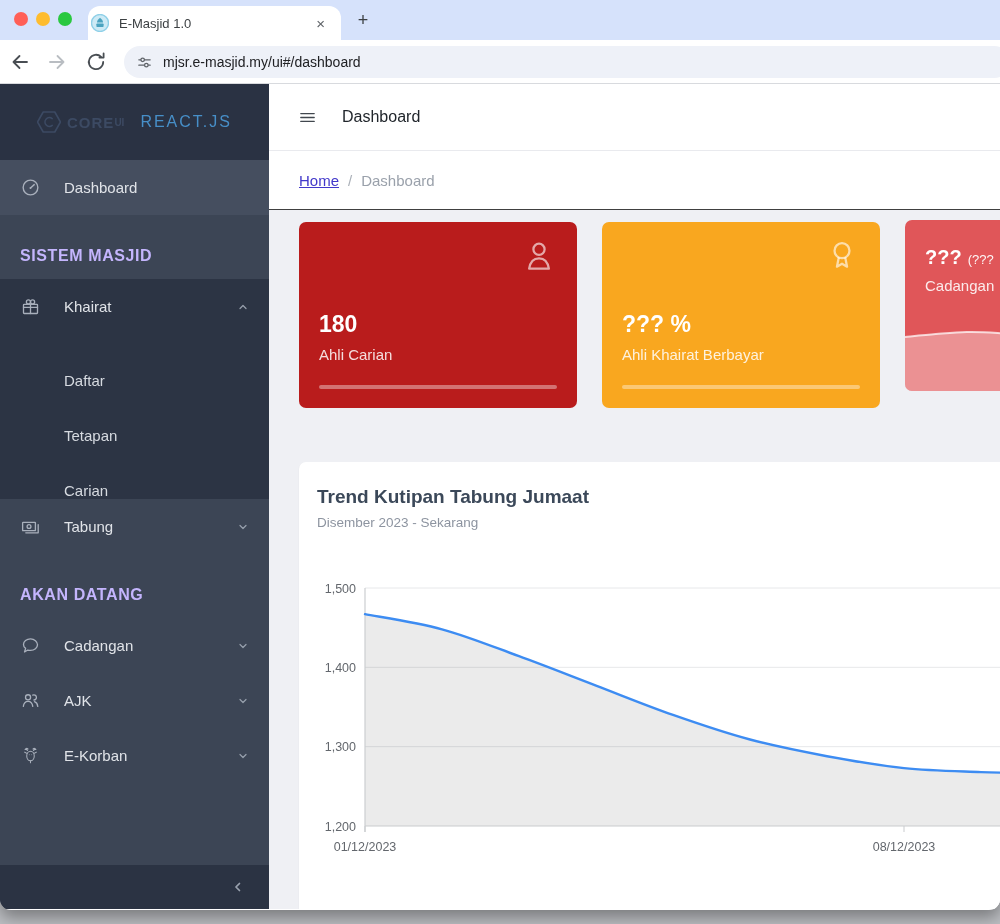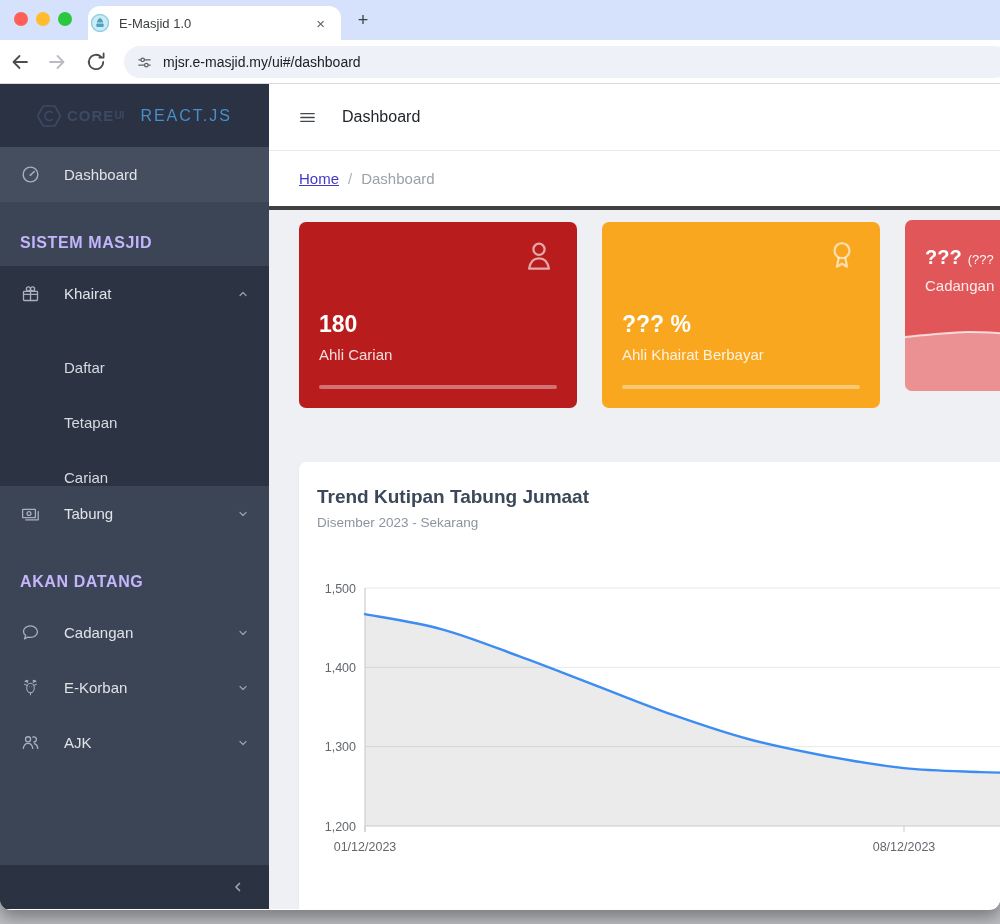--- a/index.html
+++ b/index.html
@@ -19,42 +19,42 @@
   .toolbar{position:relative;height:44px;background:#fff;border-bottom:1px solid #d8dade;}
   .nav-btn{position:absolute;top:10px;width:24px;height:24px;}
   .urlbar{position:absolute;left:124px;right:-10px;top:6px;height:32px;background:#eef1f8;border-radius:16px;display:flex;align-items:center;padding-left:12px;}
   .url-text{margin-left:10px;font-size:14px;color:#202124;}
 
   
   .app{display:flex;height:825px;}
 
   
   .sidebar{width:269px;flex:0 0 269px;background:#3c4555;display:flex;flex-direction:column;color:#dfe2e7;}
-  .brand{height:63px;background:#2a3243;display:flex;align-items:center;justify-content:center;}
+  .brand{height:76px;background:#2a3243;display:flex;align-items:center;justify-content:center;}
   .brand .b1{margin-left:6px;font-size:15px;font-weight:700;letter-spacing:1px;color:#3c4a63;}
   .brand .b2{font-size:10px;font-weight:700;color:#3c4a63;vertical-align:super;margin-right:8px;}
   .brand .b3{font-size:16px;letter-spacing:2px;color:#478fc8;margin-left:8px;}
   .snav{display:flex;flex-direction:column;}
   .nav-item{height:55px;display:flex;align-items:center;cursor:pointer;}
   .nav-item.active{background:#454e5f;}
   .nav-icon{width:24px;margin-left:18px;display:flex;justify-content:center;color:#a9b0bc;flex:0 0 24px;}
   .nav-label{margin-left:22px;font-size:15px;color:#e0e3e8;}
   .chev{margin-left:auto;margin-right:20px;color:#98a0ad;display:flex;}
   .nav-title{padding:32px 20px 14px 20px;font-size:16px;font-weight:700;letter-spacing:.6px;color:#c4b5fd;}
   .nav-group-open{background:#2c3444;}
   .sub-item{height:55px;display:flex;align-items:flex-end;padding-left:64px;font-size:15px;color:#d6dae0;cursor:pointer;}
   .side-spacer{flex:1;}
   .toggler{height:44px;background:#2b3343;display:flex;align-items:center;justify-content:flex-end;padding-right:24px;cursor:pointer;color:#99a1ae;}
 
   
   .main{flex:1;background:#eff0f4;overflow:hidden;display:flex;flex-direction:column;}
   .app-header{height:67px;background:#fff;border-bottom:1px solid #e9eaee;display:flex;align-items:center;padding-left:29px;flex:0 0 67px;}
   .hamburger{color:#41474e;display:flex;}
   .page-title{margin-left:25px;font-size:16px;color:#21262c;}
-  .breadcrumb{height:59px;background:#fff;border-bottom:4px solid #404040;display:flex;align-items:center;padding-left:30px;font-size:15px;flex:0 0 59px;}
+  .breadcrumb{height:59px;background:#fff;border-bottom:1px solid #404040;display:flex;align-items:center;padding-left:30px;font-size:15px;flex:0 0 59px;}
   .bc-home{color:#4238ca;text-decoration:underline;cursor:pointer;}
   .bc-sep{color:#aab0b8;margin:0 9px;}
   .bc-cur{color:#9aa1ab;}
   .content{padding:12px 0 0 30px;}
 
   
   .cards{display:flex;gap:25px;align-items:flex-start;}
   .widget{position:relative;width:278px;height:186px;border-radius:7px;color:#fff;overflow:hidden;flex:0 0 278px;}
   .w-icon{position:absolute;top:14px;right:22px;color:rgba(255,255,255,.62);}
   .w-value{position:absolute;top:89px;left:20px;font-size:23px;font-weight:700;}
@@ -204,45 +204,45 @@
           <span class="nav-label">Cadangan</span>
           <span class="chev">
             <svg width="12" height="12" viewBox="0 0 24 24" fill="none" stroke="currentColor" stroke-width="2.4" stroke-linecap="round" stroke-linejoin="round">
                 <polyline points="6 9 12 15 18 9"></polyline>
               </svg>
           </span>
         </div>
 
         <div class="nav-item">
           <span class="nav-icon">
+            <svg width="21" height="21" viewBox="0 0 24 24" fill="none" stroke="currentColor" stroke-width="1.5" stroke-linecap="round">
+              <circle cx="9.2" cy="8.3" r="2.9"></circle>
+              <path d="M3.8 18.8c.5-3.8 2.5-5.8 5.4-5.8s4.9 2 5.4 5.8"></path>
+              <path d="M14.6 5.9a2.9 2.9 0 1 1 1.3 5.5M16.5 13.4c2.3.7 3.5 2.5 3.8 5.4"></path>
+            </svg>
+          </span>
+          <span class="nav-label">AJK</span>
+          <span class="chev">
+            <svg width="12" height="12" viewBox="0 0 24 24" fill="none" stroke="currentColor" stroke-width="2.4" stroke-linecap="round" stroke-linejoin="round">
+                <polyline points="6 9 12 15 18 9"></polyline>
+              </svg>
+          </span>
+        </div>
+
+        <div class="nav-item">
+          <span class="nav-icon">
             <svg width="21" height="21" viewBox="0 0 24 24" fill="none" stroke="currentColor" stroke-width="1.2" stroke-linecap="round" stroke-linejoin="round">
               <path d="M9.3 4.6C7.9 3.4 6.3 3.7 5.8 5.2c1-.4 2.1 0 2.8 1.1M14.7 4.6c1.4-1.2 3-.9 3.5.6-1-.4-2.1 0-2.8 1.1"></path>
               <ellipse cx="12" cy="12.6" rx="4.3" ry="5.4"></ellipse>
               <path d="M7.9 9.6 5.4 8.2M16.1 9.6l2.5-1.4M12 18v2.2"></path>
               <circle cx="10.6" cy="11.2" r="0.55" fill="currentColor" stroke="none"></circle>
               <circle cx="13.4" cy="11.2" r="0.55" fill="currentColor" stroke="none"></circle>
             </svg>
           </span>
           <span class="nav-label">E-Korban</span>
-          <span class="chev">
-            <svg width="12" height="12" viewBox="0 0 24 24" fill="none" stroke="currentColor" stroke-width="2.4" stroke-linecap="round" stroke-linejoin="round">
-                <polyline points="6 9 12 15 18 9"></polyline>
-              </svg>
-          </span>
-        </div>
-
-        <div class="nav-item">
-          <span class="nav-icon">
-            <svg width="21" height="21" viewBox="0 0 24 24" fill="none" stroke="currentColor" stroke-width="1.5" stroke-linecap="round">
-              <circle cx="9.2" cy="8.3" r="2.9"></circle>
-              <path d="M3.8 18.8c.5-3.8 2.5-5.8 5.4-5.8s4.9 2 5.4 5.8"></path>
-              <path d="M14.6 5.9a2.9 2.9 0 1 1 1.3 5.5M16.5 13.4c2.3.7 3.5 2.5 3.8 5.4"></path>
-            </svg>
-          </span>
-          <span class="nav-label">AJK</span>
           <span class="chev">
             <svg width="12" height="12" viewBox="0 0 24 24" fill="none" stroke="currentColor" stroke-width="2.4" stroke-linecap="round" stroke-linejoin="round">
                 <polyline points="6 9 12 15 18 9"></polyline>
               </svg>
           </span>
         </div>
       </nav>
 
       <div class="side-spacer"></div>
       <div class="toggler">

